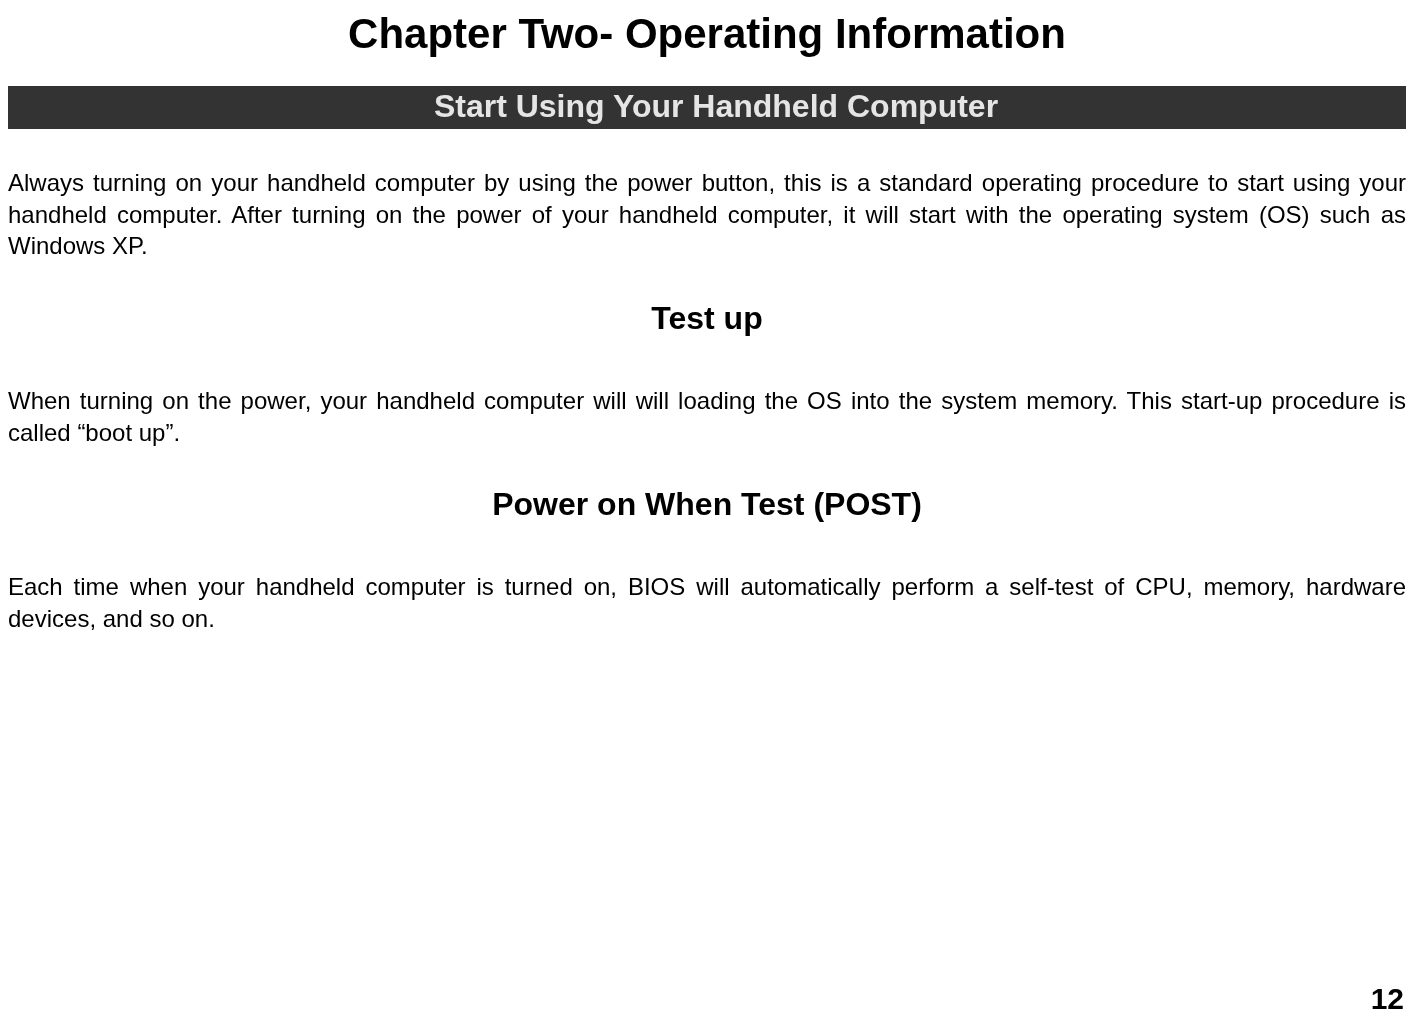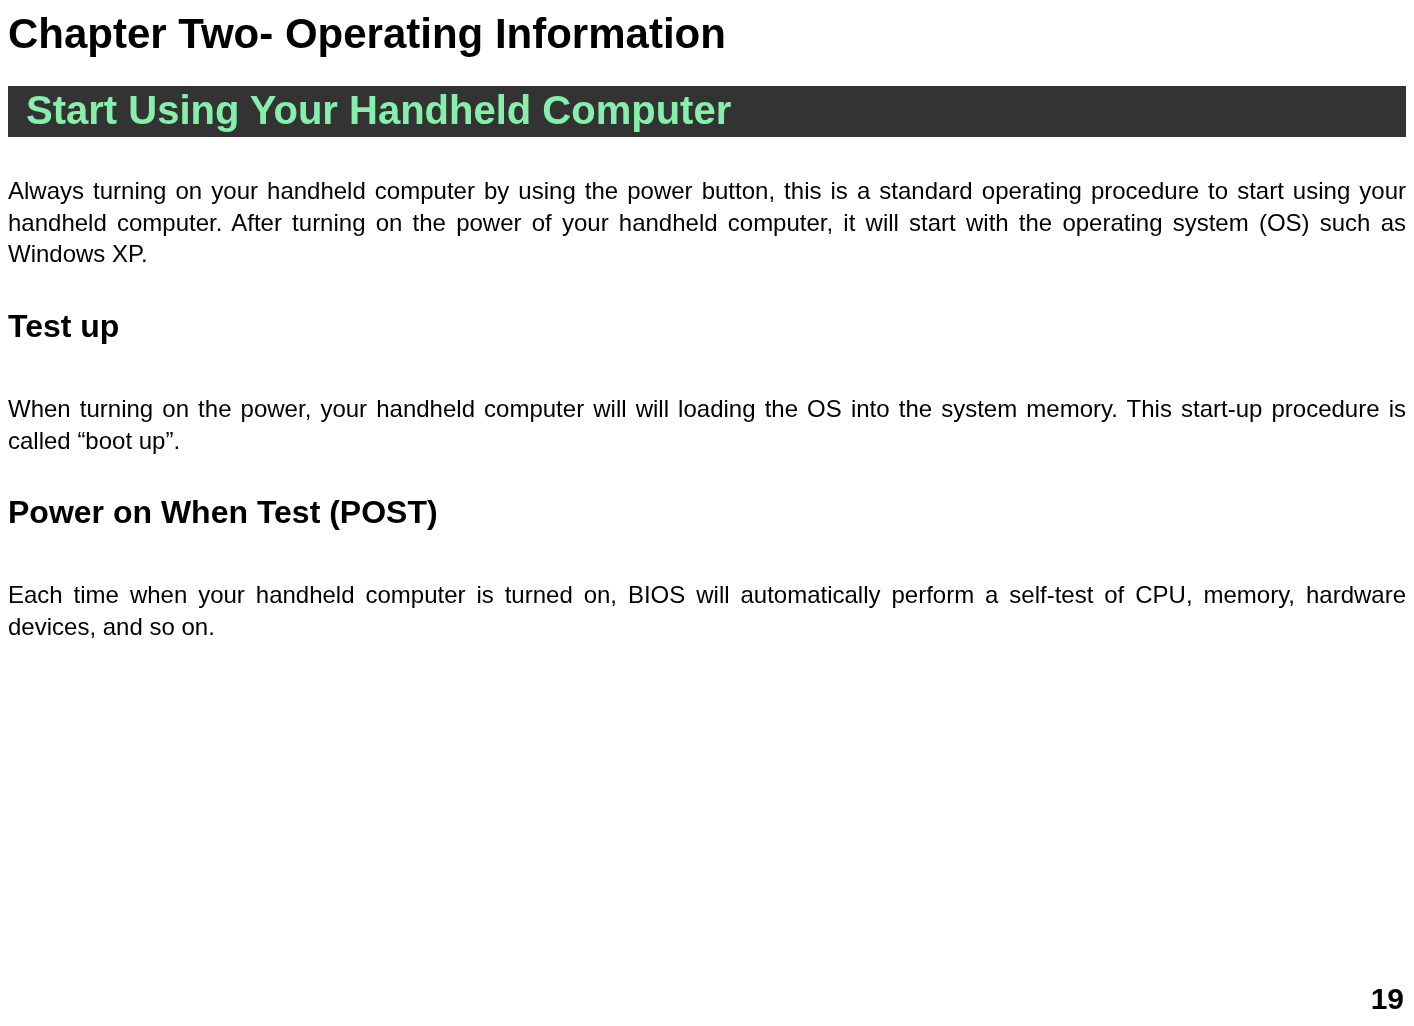--- a/index.html
+++ b/index.html
@@ -1,37 +1,38 @@
 <!DOCTYPE html>
 <html><head>
   <meta charset="utf-8">
   <style>
     * {
       margin: 0;
       padding: 0;
       box-sizing: border-box;
+      text-align: center;
     }
     body {
       font-family: Arial, Helvetica, sans-serif;
       background: #ffffff;
       width: 1414px;
       height: 1026px;
       padding: 10px 8px 20px 8px;
       position: relative;
       color: #000000;
     }
     .chapter-title {
       font-size: 42px;
       font-weight: bold;
       margin-bottom: 28px;
     }
     .section-banner {
       background: #333333;
-      color: #86efac;
-      font-size: 40px;
+      color: #e5e5e5;
+      font-size: 32px;
       font-weight: bold;
       padding: 2px 0 4px 18px;
       margin-bottom: 38px;
     }
     .paragraph {
       font-size: 24px;
       line-height: 1.32;
       text-align: justify;
       margin-bottom: 38px;
     }
@@ -58,13 +59,13 @@
 <p class="paragraph">Always turning on your handheld computer by using the power button, this is a standard operating procedure to start using your handheld computer. After turning on the power of your handheld computer, it will start with the operating system (OS) such as Windows XP.</p>
 
 <h2 class="subsection-heading">Test up</h2>
 
 <p class="paragraph">When turning on the power, your handheld computer will will loading the OS into the system memory. This start-up procedure is called “boot up”.</p>
 
 <h2 class="subsection-heading">Power on When Test (POST)</h2>
 
 <p class="paragraph">Each time when your handheld computer is turned on, BIOS will automatically perform a self-test of CPU, memory, hardware devices, and so on.</p>
 
-<div class="page-number">19</div>
+<div class="page-number">12</div>
 
 </body></html>

